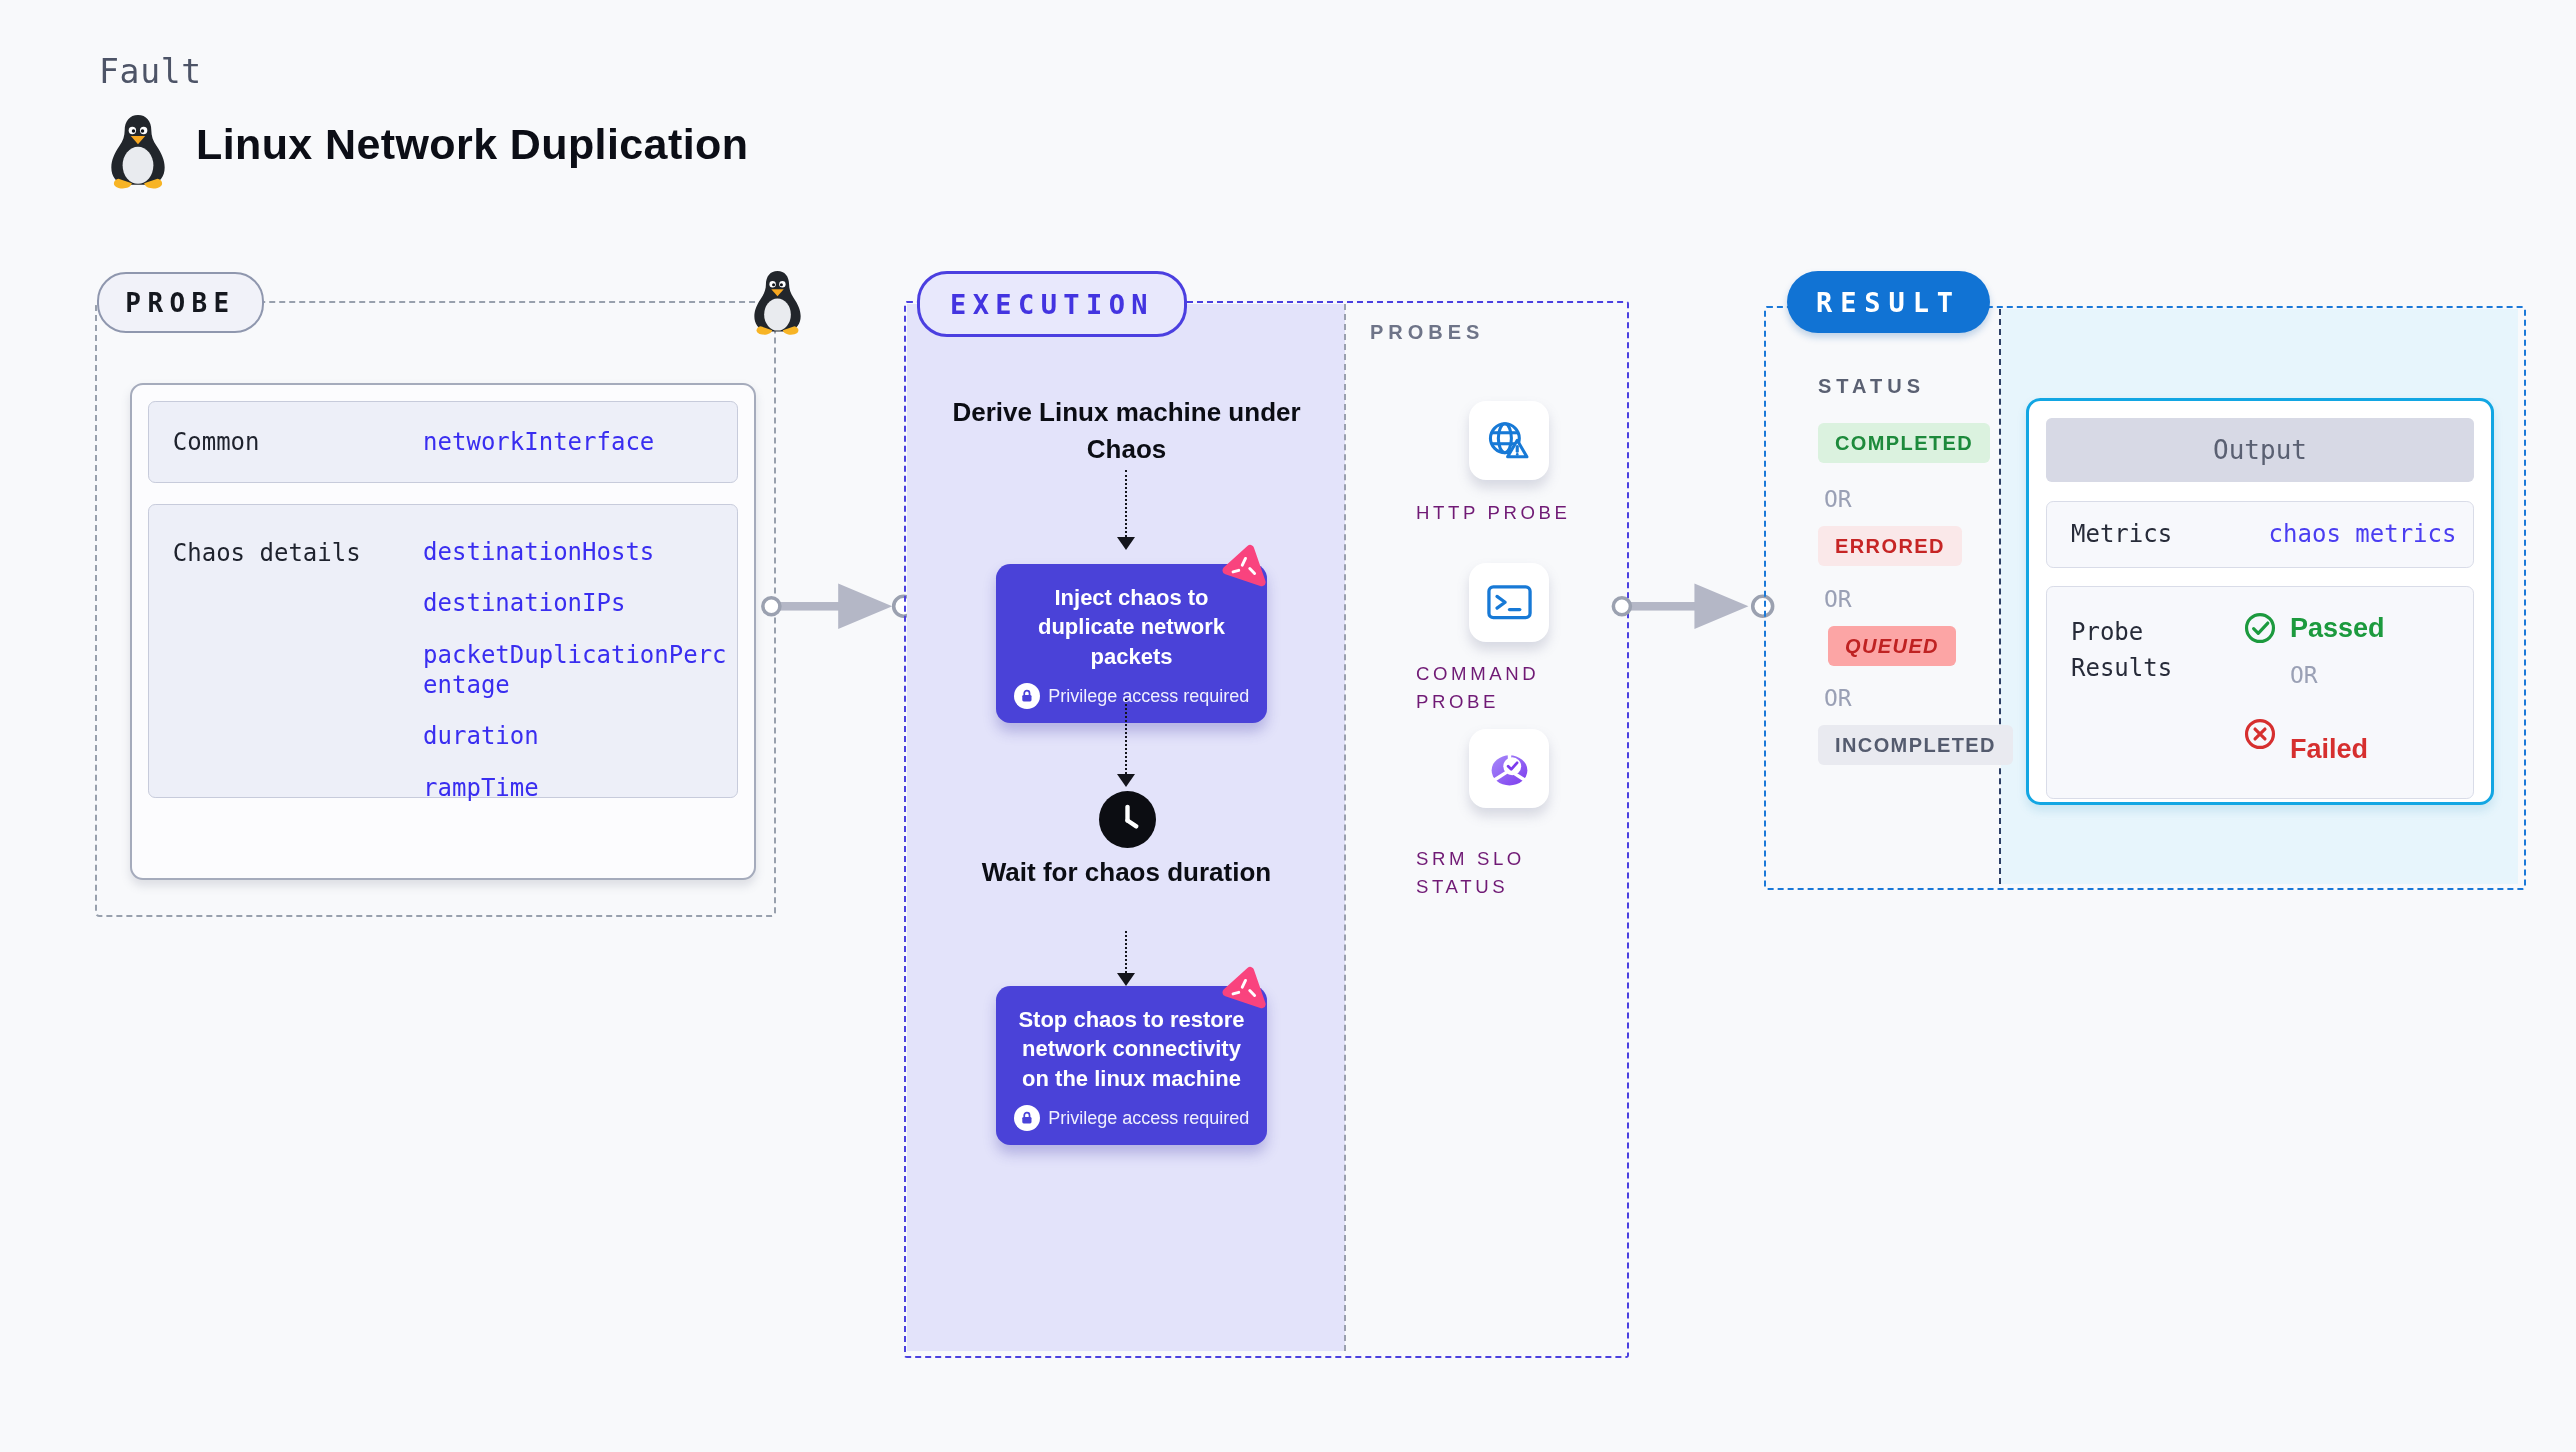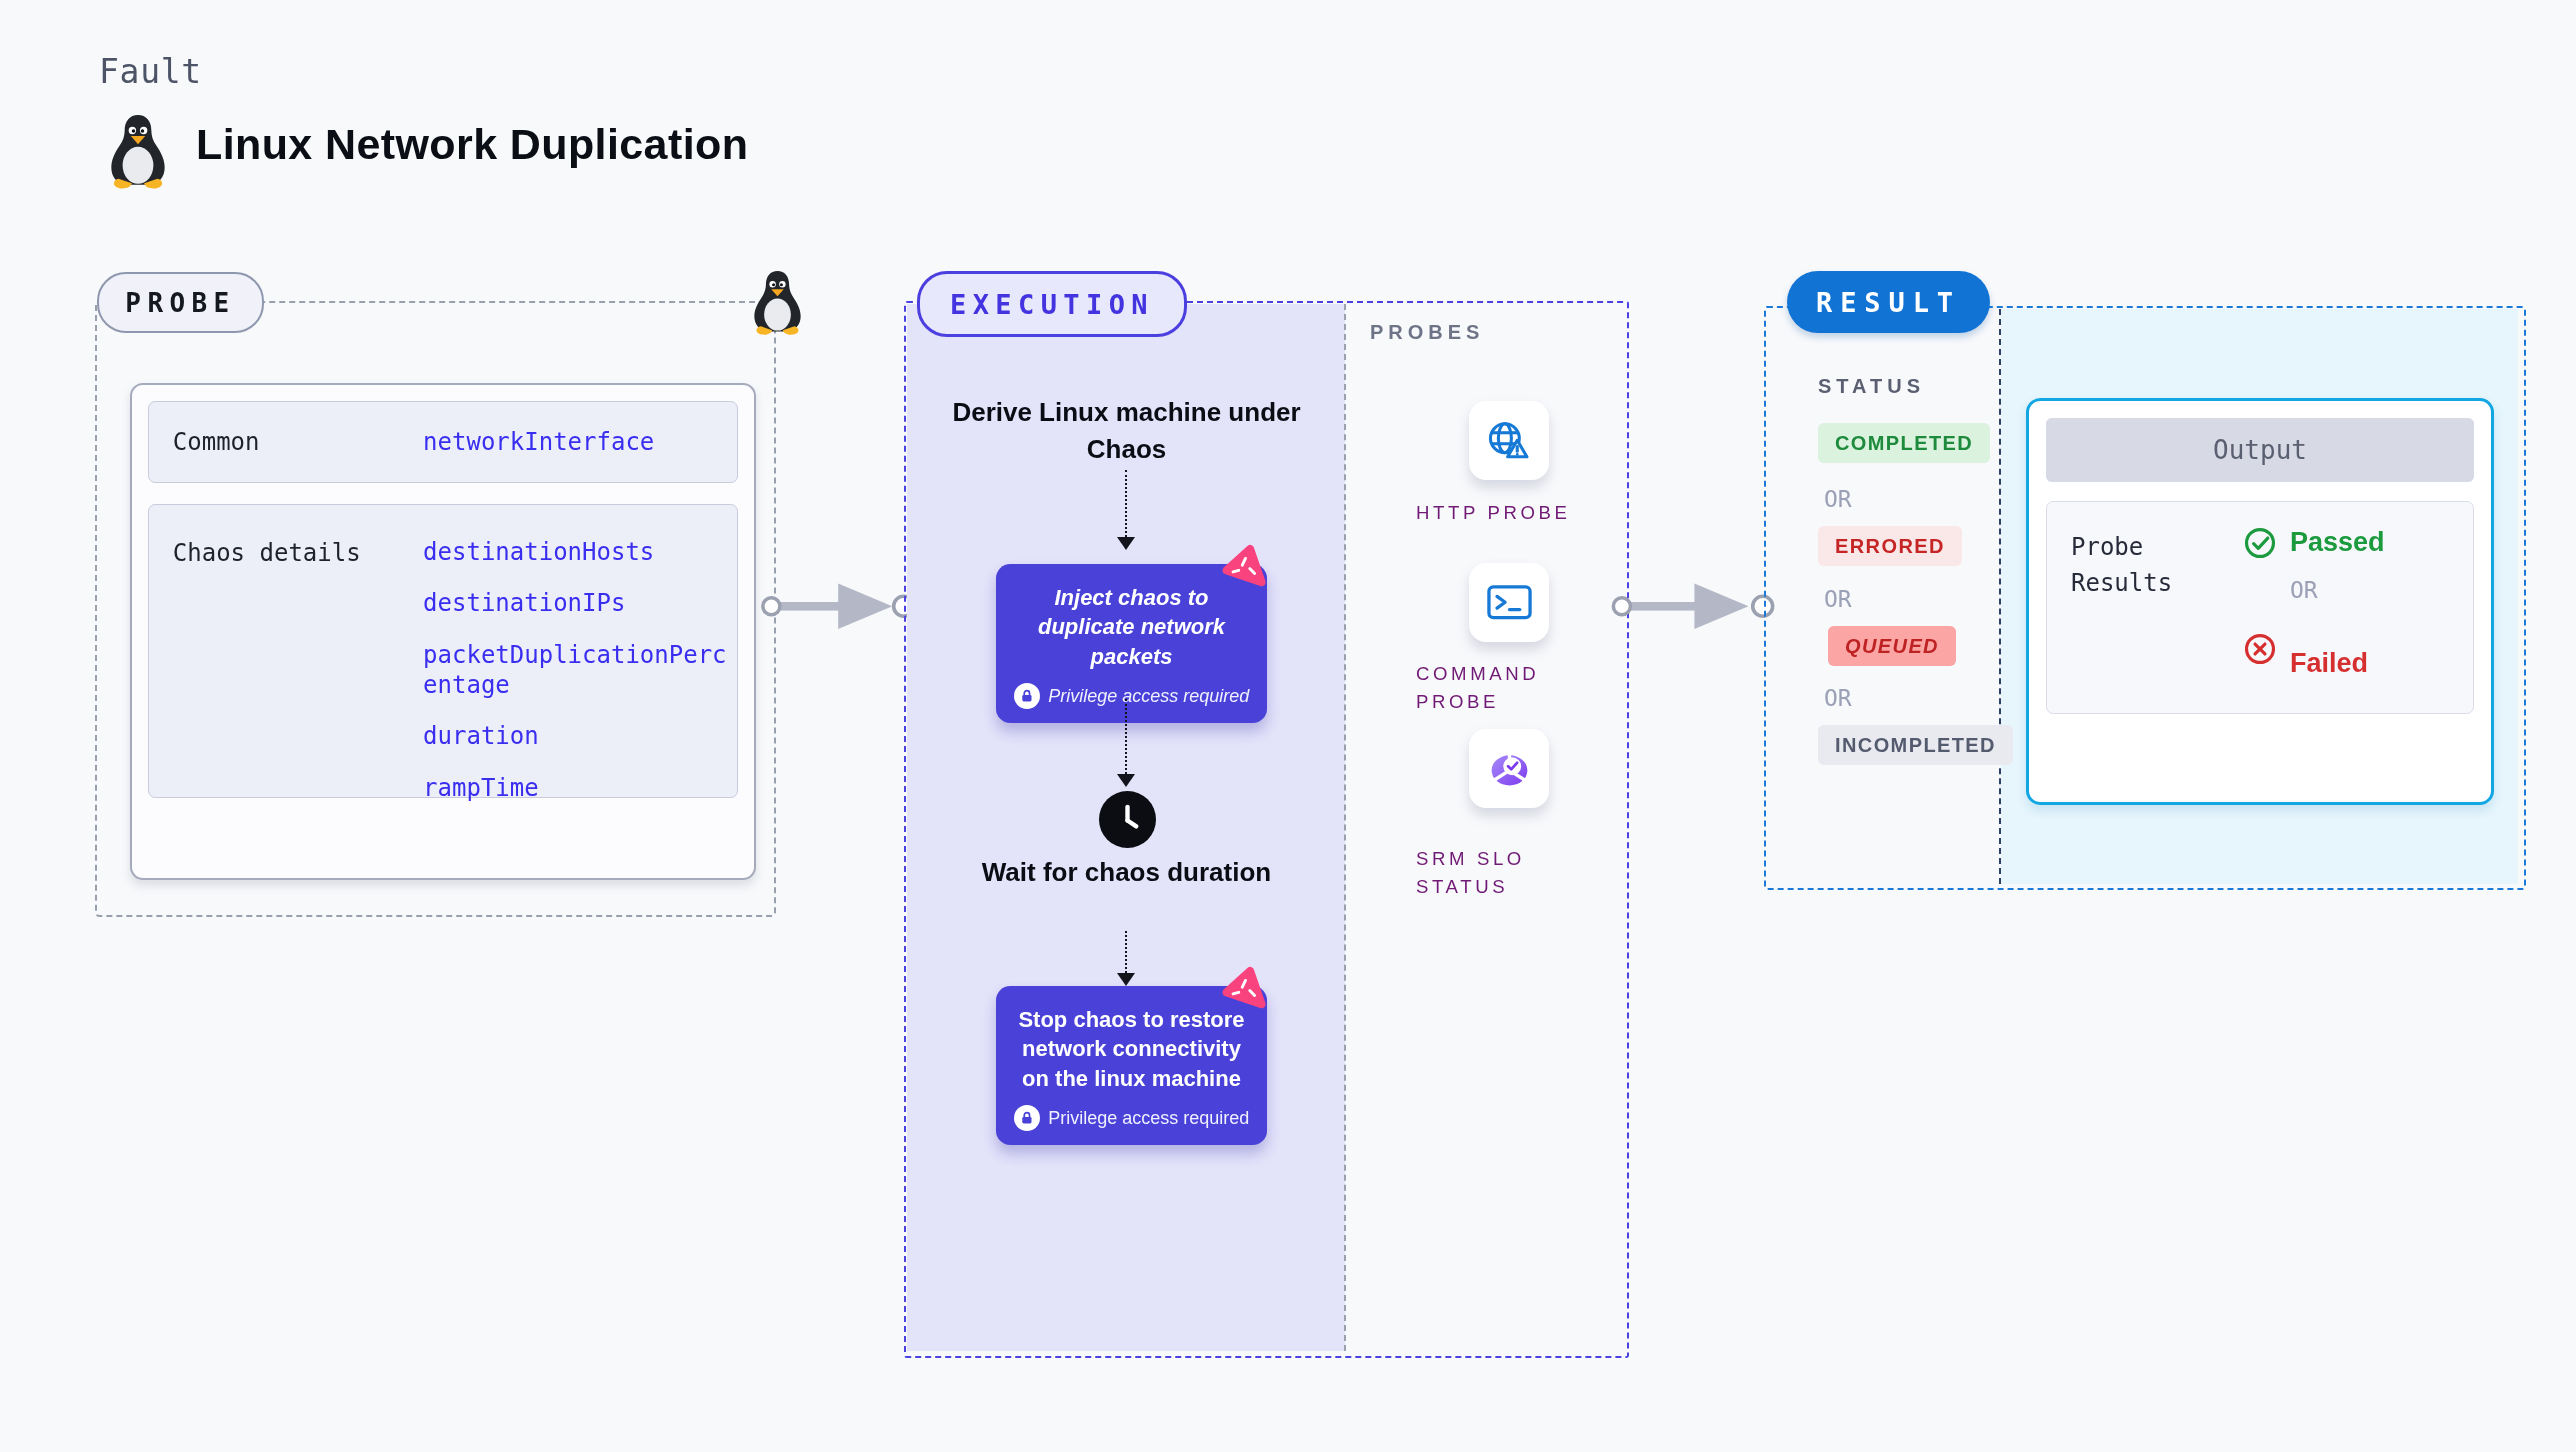--- a/index.html
+++ b/index.html
@@ -52,21 +52,21 @@
   .derive-title{left:940px;top:394px;width:373px;}
   .wait-title{left:976px;top:854px;width:301px;}
   .dot-line{width:0;border-left:2.9px dotted #14151c;}
   .dot-head{width:0;height:0;border:9.3px solid transparent;border-top:13px solid #14151c;border-bottom:none;}
   .chaos-box{width:271px;background:#4a42d8;border-radius:14.3px;box-shadow:0 8.6px 13px rgba(60,55,170,.28);
     padding:18.6px 0 14.3px;box-sizing:border-box;text-align:center;}
   .chaos-box-title{font-size:22px;font-weight:700;color:#ffffff;line-height:1.35;padding:0 18.6px;}
   .lock-row{margin-top:11.5px;display:flex;align-items:center;justify-content:center;gap:8.6px;}
   .lock-badge{width:26px;height:26px;border-radius:50%;background:#ffffff;display:flex;align-items:center;justify-content:center;}
   .lock-note{font-size:18px;color:#f0f0fe;}
-  .inject-box{left:996px;top:564px;font-style:italic;}
+  .inject-box{left:996px;top:564px;}
   .stop-box{left:996px;top:986px;}
   .pink-logo-1{left:1222px;top:544px;width:47px;height:47px;}
   .pink-logo-2{left:1222px;top:966px;width:47px;height:47px;}
   .clock-wrap{left:1099px;top:791px;width:57px;height:57px;border-radius:50%;background:#0c0d12;
     display:flex;align-items:center;justify-content:center;}
 
   
   .probes-label{left:1370px;top:321px;font-size:20px;font-weight:700;letter-spacing:5px;color:#6e7488;}
   .probe-card{left:1469px;width:80px;height:79px;background:#ffffff;border-radius:17px;
     box-shadow:0 7.2px 11.5px rgba(120,125,155,.25);display:flex;align-items:center;justify-content:center;}
@@ -291,20 +291,24 @@
   <div class="abs badge b-completed">COMPLETED</div>
   <div class="abs or-label mono or-1">OR</div>
   <div class="abs badge b-errored">ERRORED</div>
   <div class="abs or-label mono or-2">OR</div>
   <div class="abs badge b-queued">QUEUED</div>
   <div class="abs or-label mono or-3">OR</div>
   <div class="abs badge b-incompleted">INCOMPLETED</div>
 
   <div class="abs output-card">
     <div class="out-header mono">Output</div>
+    <div class="out-row metrics-row">
+      <div class="metrics-label mono">Metrics</div>
+      <div class="metrics-value mono">chaos metrics</div>
+    </div>
     <div class="out-row probe-res-row">
       <div class="probe-res-label mono">Probe Results</div>
       <div class="probe-res-right">
         <div class="res-line">
           <svg width="34" height="34" viewBox="0 0 48 48">
             <circle cx="24" cy="24" r="19" fill="none" stroke="#1c9a3e" stroke-width="4.5"></circle>
             <path d="M15 25l6.5 6.5L35 17" fill="none" stroke="#1c9a3e" stroke-width="4.5" stroke-linecap="round" stroke-linejoin="round"></path>
           </svg>
           <span class="passed-text">Passed</span>
         </div>

